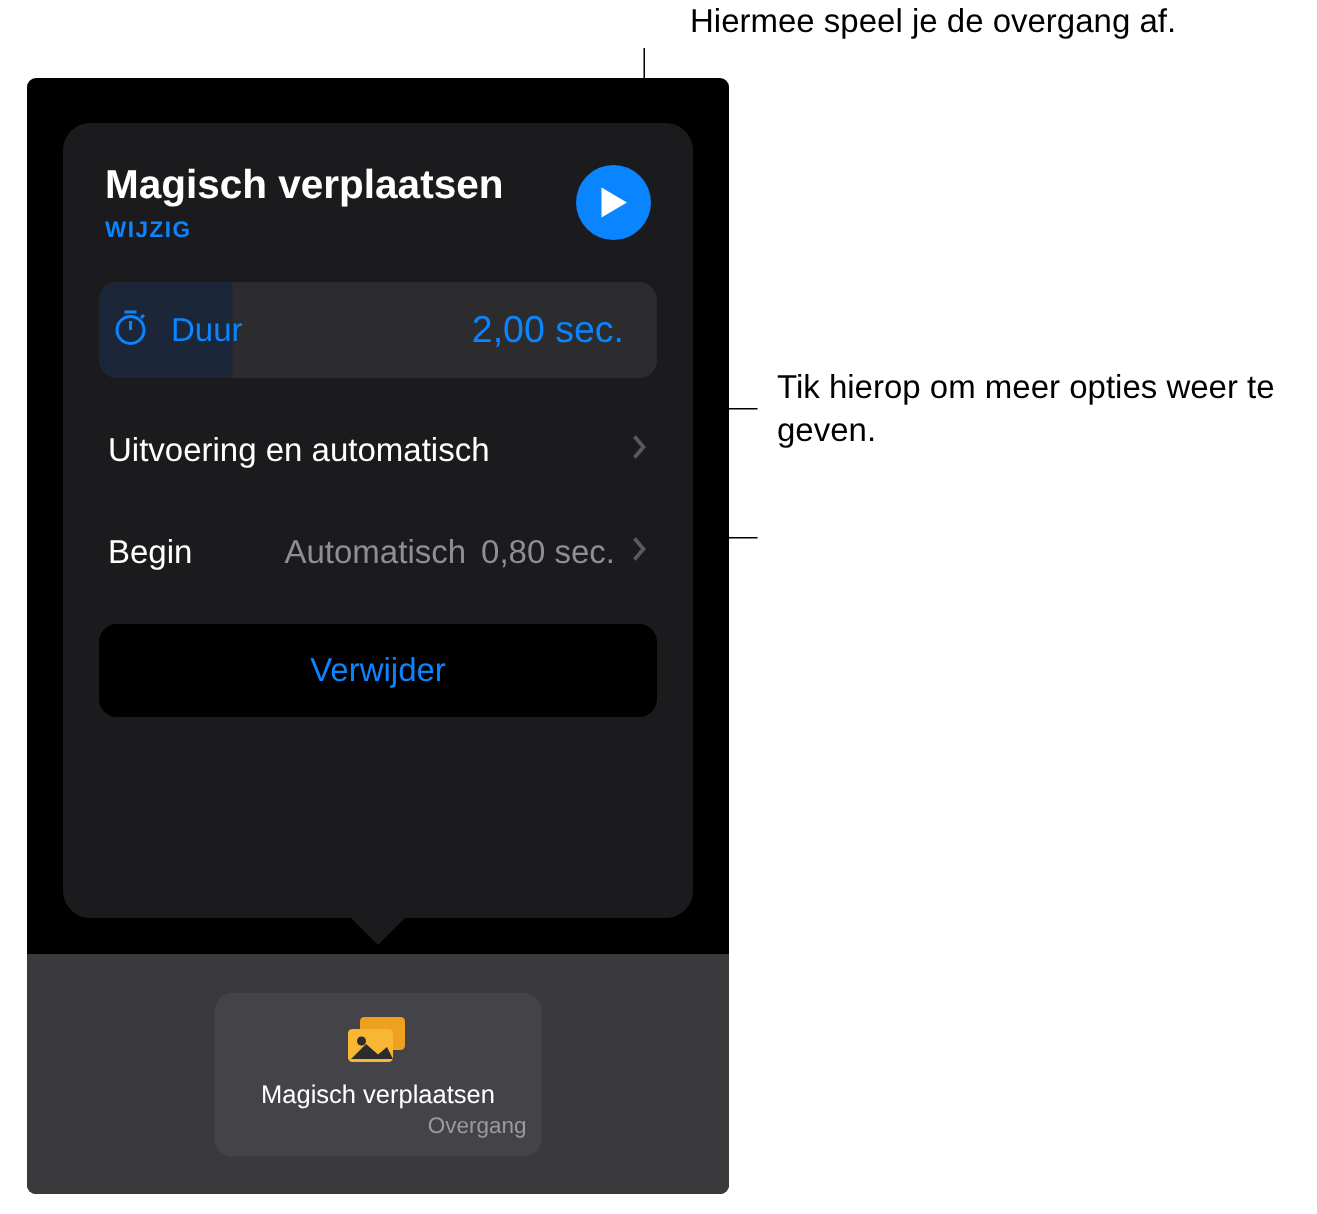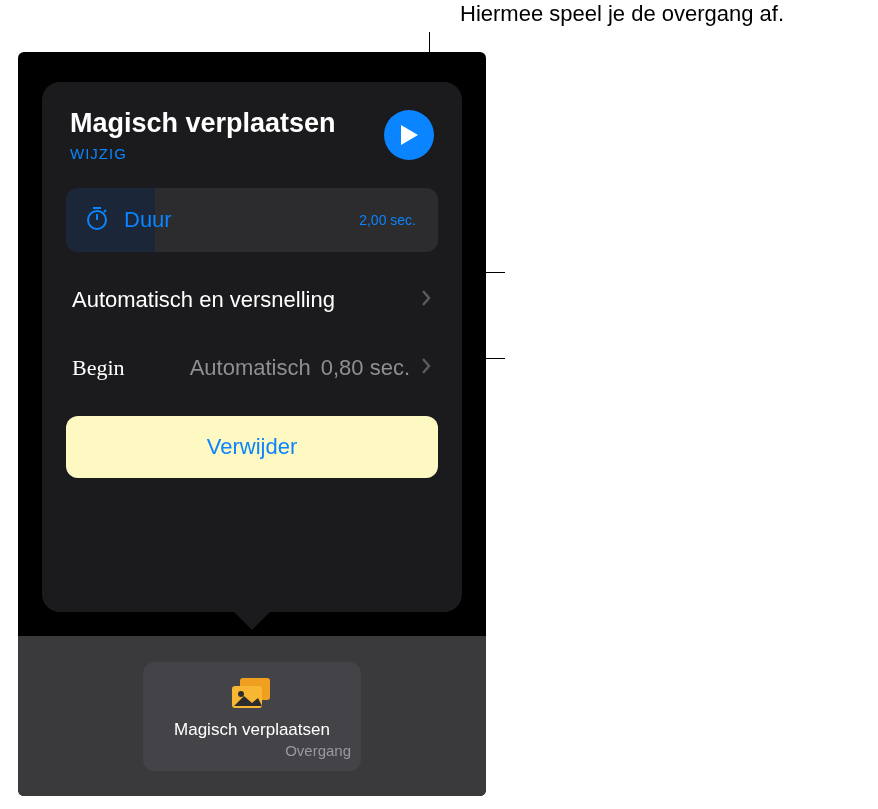--- a/index.html
+++ b/index.html
@@ -35,21 +35,21 @@
     left: 50%;
     transform: translateX(-50%);
     width: 0; height: 0;
     border-left: 20px solid transparent;
     border-right: 20px solid transparent;
     border-top: 20px solid rgba(28,28,30,0.98);
   }
 
   .pop-head { display: flex; align-items: flex-start; justify-content: space-between; padding: 0 28px 18px 28px; }
   .pop-title { font-size: 27px; font-weight: 700; color: #fff; line-height: 1.15; }
-  .pop-sub { margin-top: 6px; font-size: 15px; font-weight: 400; letter-spacing: 1px; color: #0a84ff; }
+  .pop-sub { margin-top: 6px; font-size: 15px; font-weight: 700; letter-spacing: 1px; color: #0a84ff; }
   .play-btn {
     width: 50px; height: 50px; border-radius: 50%;
     background: #0a84ff; display: flex; align-items: center; justify-content: center;
     flex-shrink: 0; margin-top: 2px;
   }
   .play-btn svg { fill: #fff; }
 
   .duration-row {
     margin: 8px 24px 0 24px;
     height: 64px;
@@ -58,41 +58,41 @@
     position: relative;
     overflow: hidden;
     display: flex; align-items: center;
   }
   .duration-fill {
     position: absolute; left: 0; top: 0; bottom: 0;
     width: 24%;
     background: #1b2738;
     border-radius: 12px 0 0 12px;
   }
-  .dur-left { position: relative; display: flex; align-items: center; gap: 14px; padding-left: 18px; }
+  .dur-left { position: relative; display: flex; align-items: center; gap: 14px; padding-left: 8px; }
   .dur-label { color: #0a84ff; font-size: 22px; }
-  .dur-value { position: absolute; right: 22px; color: #0a84ff; font-size: 14px; }
+  .dur-value { position: absolute; right: 22px; color: #0a84ff; font-size: 25px; }
 
   .option-row {
     margin: 0 24px;
     height: 68px;
     display: flex; align-items: center; justify-content: space-between;
     font-size: 22px;
     color: #fff;
     border-bottom: none;
     padding: 0 6px;
   }
   .option-row .row-right { display: flex; align-items: flex-start; gap: 10px; color: #8e8e93; }
   .chev { color: #5a5a5e; }
-  .begin-label { color: #fff; margin-right: 6px; font-family: Liberation Serif, serif; }
+  .begin-label { color: #fff; margin-right: 6px; }
 
   .delete-btn {
     margin: 14px 24px 0 24px;
     height: 62px;
-    background: #fef9c3;
+    background: #000000;
     border-radius: 12px;
     display: flex; align-items: center; justify-content: center;
     color: #0a84ff;
     font-size: 22px;
   }
 
   .bottom-bar {
     position: absolute;
     left: 0; right: 0;
     bottom: 0;
@@ -126,20 +126,21 @@
 
   .timer-icon { display:inline-block; }
 </style>
 </head>
 <body>
 
 <div class="stage">
 
   <div class="callout" style="left:460px; top:0px;">Hiermee speel je de overgang af.</div>
 
+  <div class="callout" style="left:518px; top:244px; width:340px;">Tik hierop om meer opties weer te geven.</div>
 
 
   <div class="leader" style="left:429px; top:32px; width:1px; height:75px;"></div>
   <div class="leader" style="left:451px; top:272px; width:54px;"></div>
   <div class="leader" style="left:459px; top:358px; width:46px;"></div>
 
   <div class="device">
 
     <div class="popover">
 
@@ -167,21 +168,21 @@
             </svg>
           </span>
           <span class="dur-label">Duur</span>
         </div>
         <span class="dur-value">2,00 sec.</span>
       </div>
 
       <div style="height:14px;"></div>
 
       <div class="option-row">
-        <span>Automatisch en versnelling</span>
+        <span>Uitvoering en automatisch</span>
         <span class="chev">
           <svg width="12" height="18" viewBox="0 0 12 18" fill="none" stroke="#5a5a5e" stroke-width="2.5">
               <path d="M3 2 L9 9 L3 16"></path>
             </svg>
         </span>
       </div>
 
       <div class="option-row">
         <span>
           <span class="begin-label">Begin</span>

